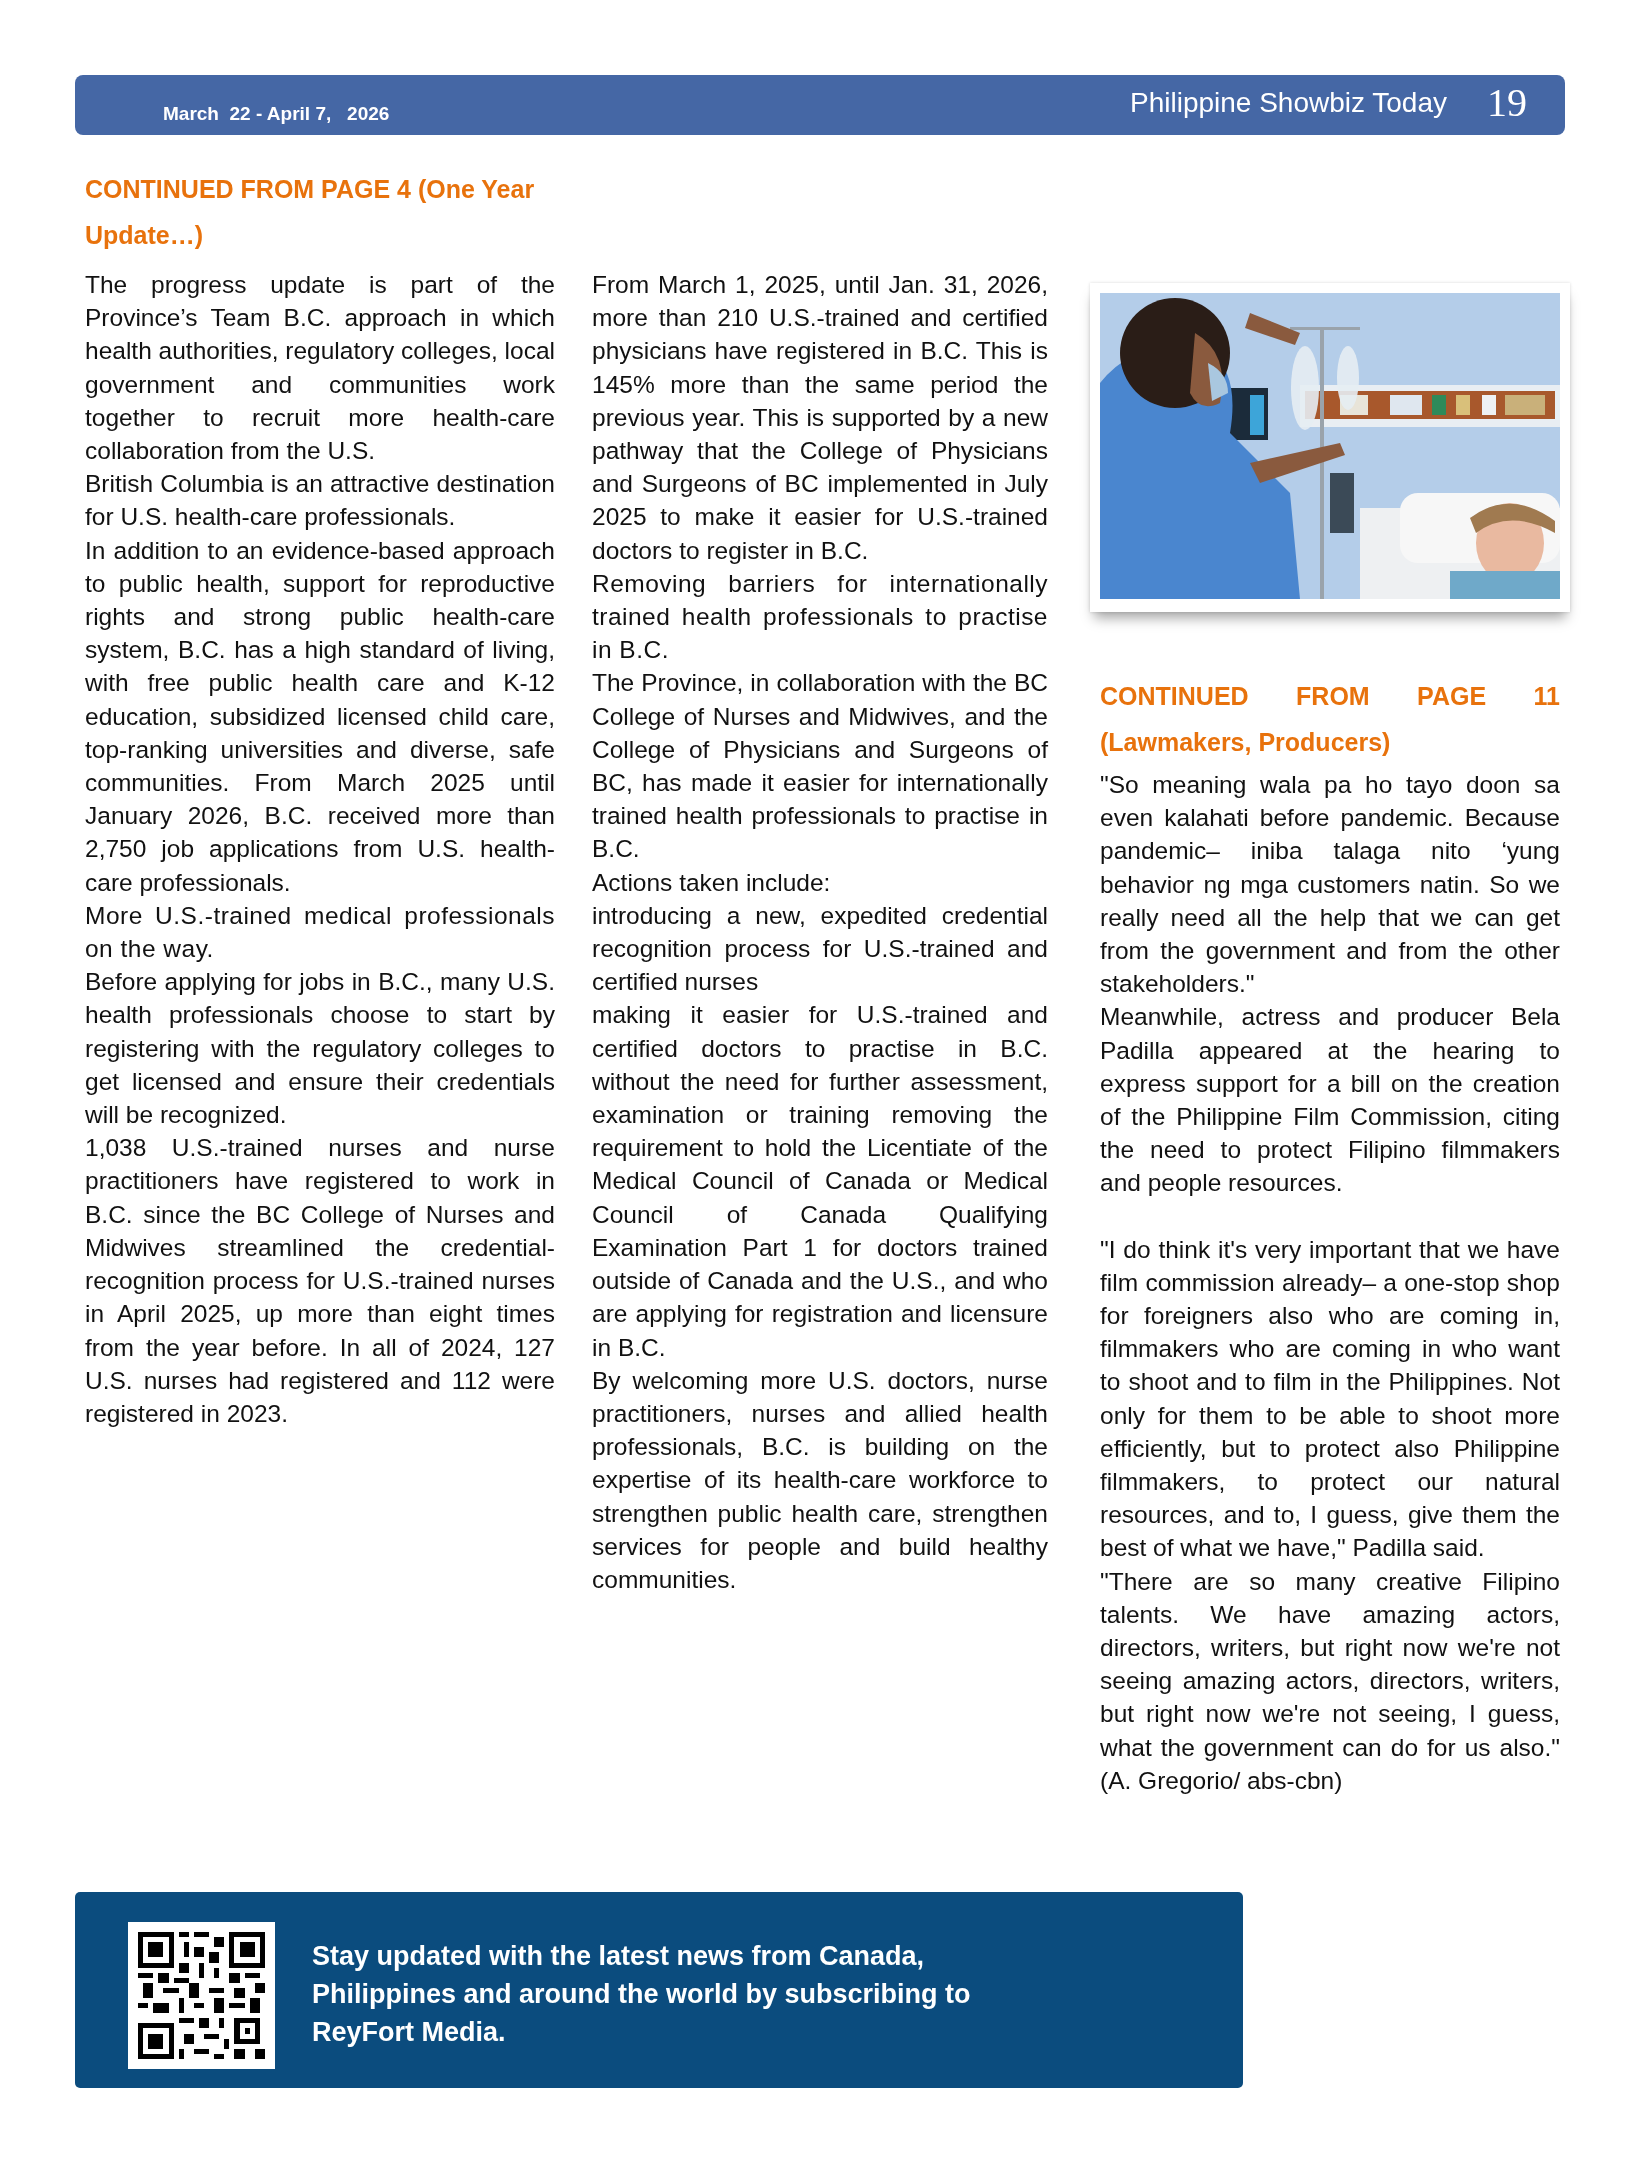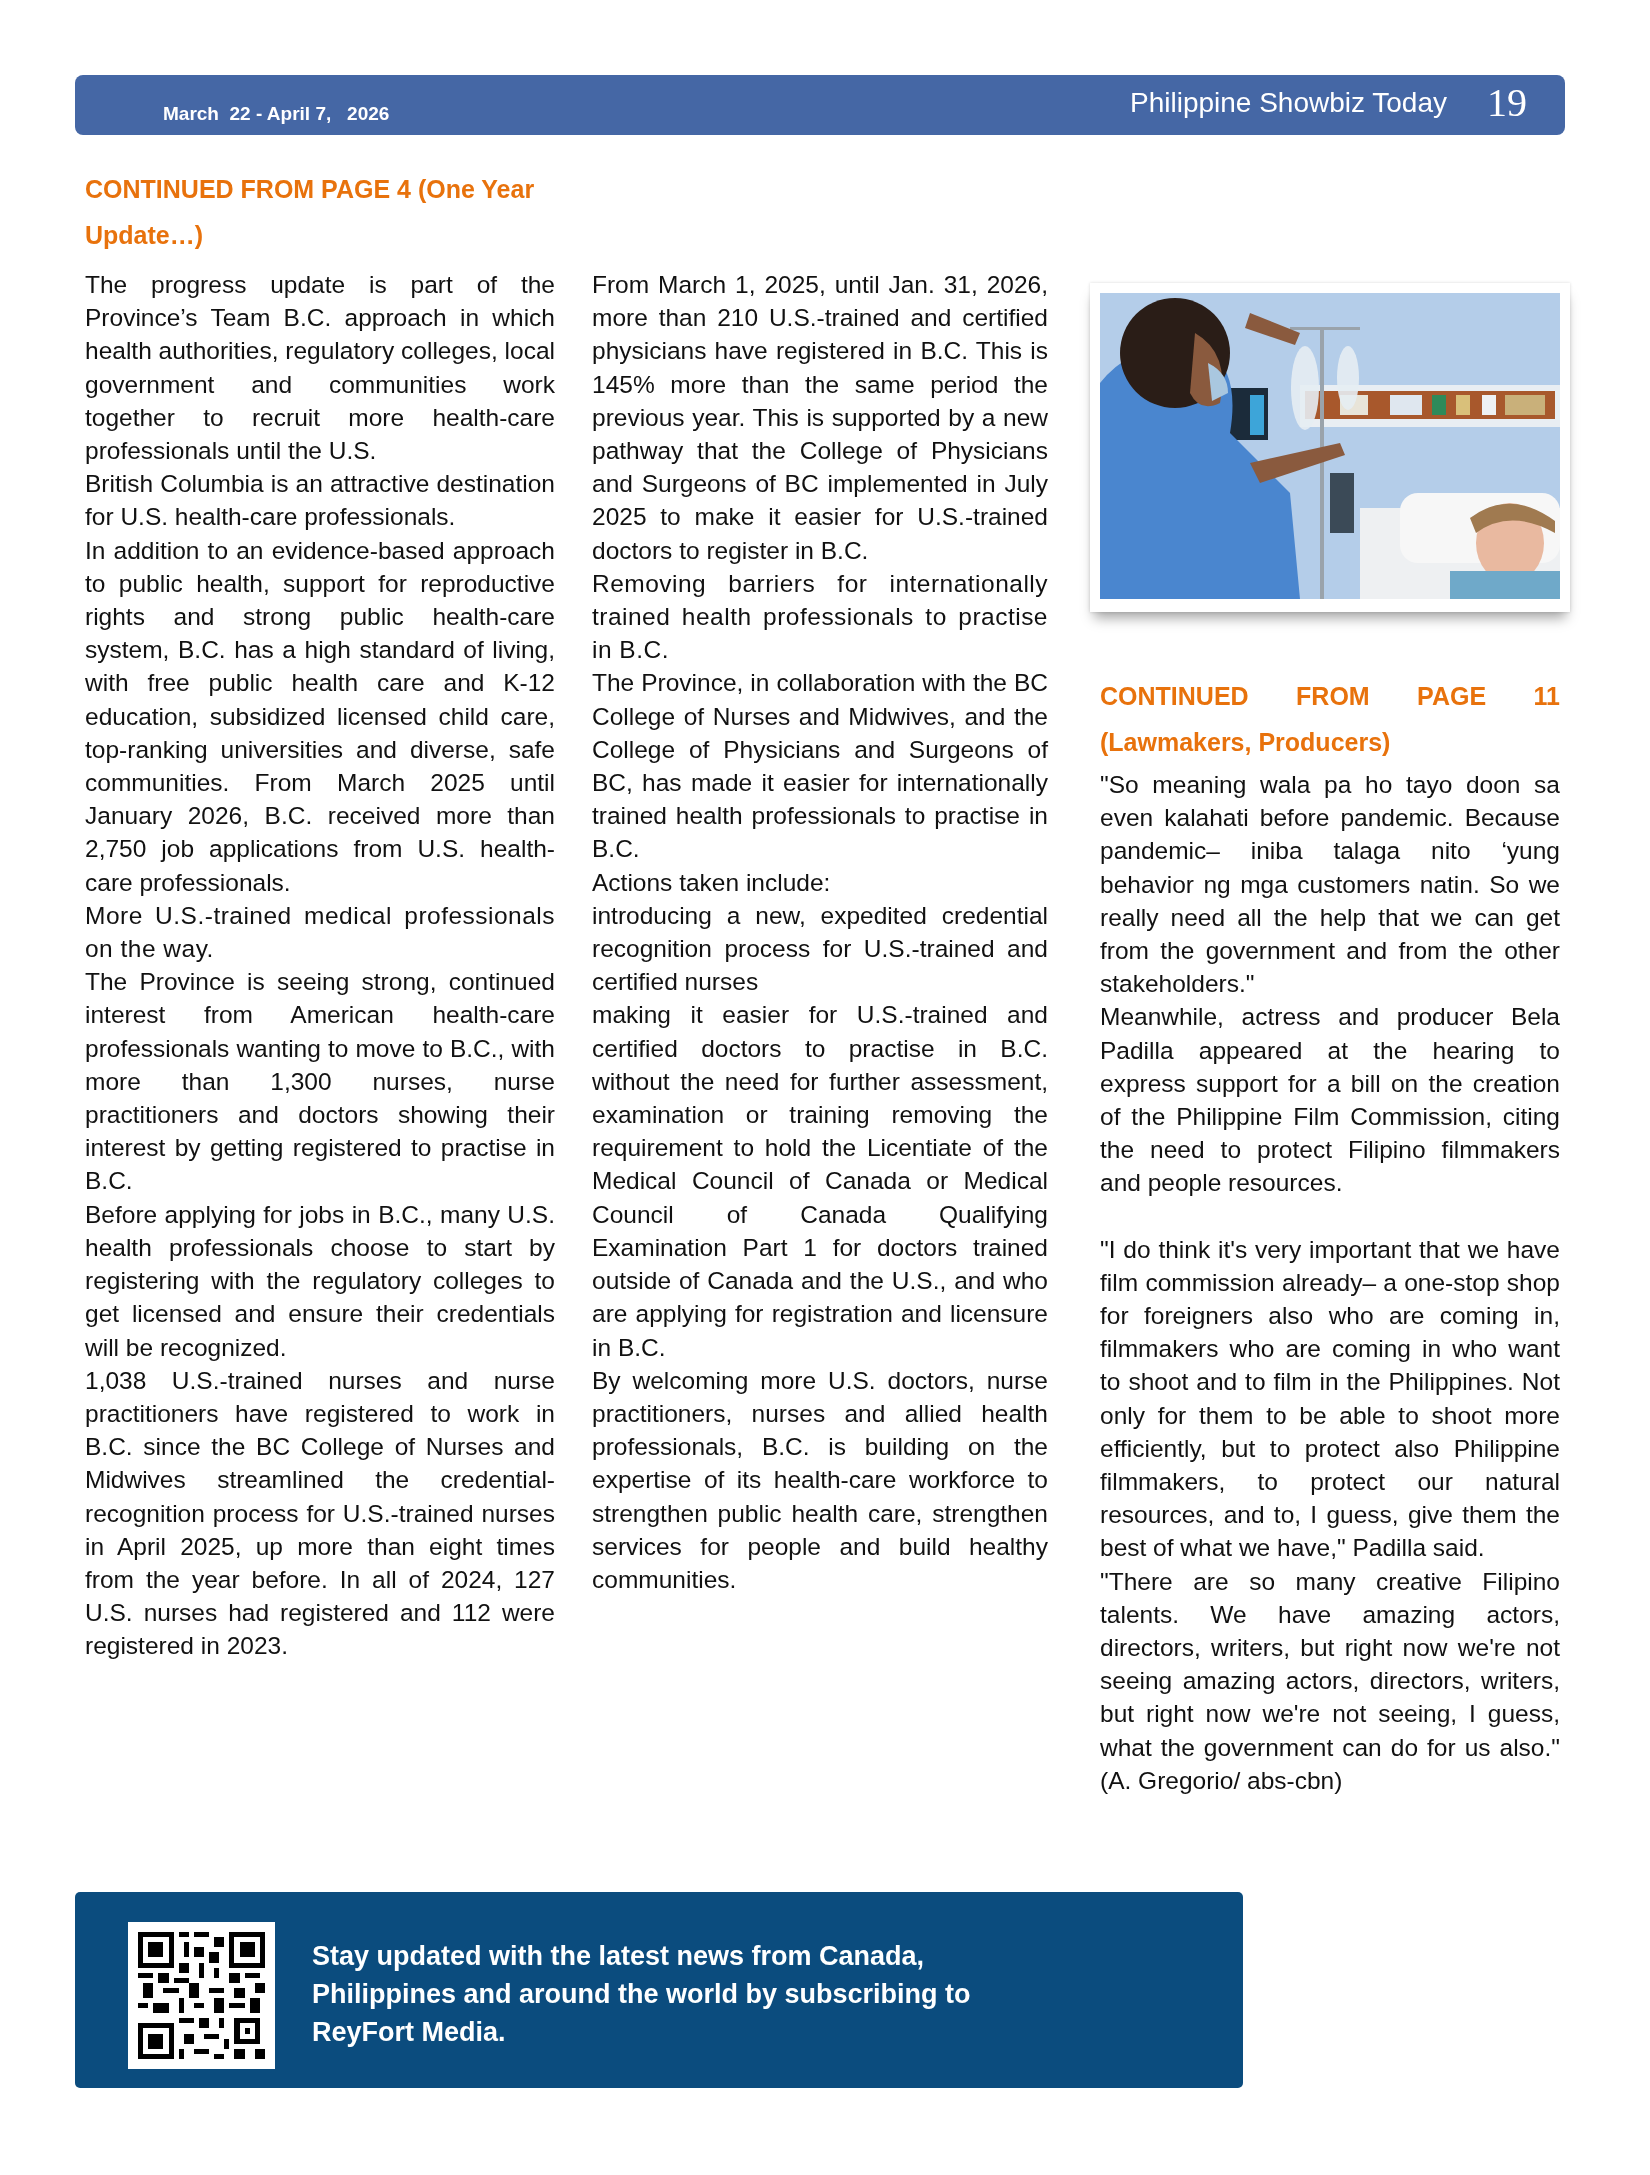--- a/index.html
+++ b/index.html
@@ -35,25 +35,24 @@
 
 <div class="header-bar">
   <span class="header-date">March  22 - April 7,   2026</span>
   <span class="header-title">Philippine Showbiz Today</span>
   <span class="header-page">19</span>
 </div>
 
 <div class="heading" style="left:85px; top:166px; width:470px;">CONTINUED FROM PAGE 4 (One Year Update…)</div>
 
 <div class="col col1">
-  <p>The progress update is part of the Province’s Team B.C. approach in which health authorities, regulatory colleges, local government and communities work together to recruit more health-care professionals until the U.S.</p>
+  <p>The progress update is part of the Province’s Team B.C. approach in which health authorities, regulatory colleges, local government and communities work together to recruit more health-care collaboration from the U.S.</p>
   <p>British Columbia is an attractive destination for U.S. health-care professionals.</p>
   <p>In addition to an evidence-based approach to public health, support for reproductive rights and strong public health-care system, B.C. has a high standard of living, with free public health care and K-12 education, subsidized licensed child care, top-ranking universities and diverse, safe communities. From March 2025 until January 2026, B.C. received more than 2,750 job applications from U.S. health-care professionals.</p>
   <p class="spaced">More U.S.-trained medical professionals on the way.</p>
-  <p>The Province is seeing strong, continued interest from American health-care professionals wanting to move to B.C., with more than 1,300 nurses, nurse practitioners and doctors showing their interest by getting registered to practise in B.C.</p>
   <p>Before applying for jobs in B.C., many U.S. health professionals choose to start by registering with the regulatory colleges to get licensed and ensure their credentials will be recognized.</p>
   <p>1,038 U.S.-trained nurses and nurse practitioners have registered to work in B.C. since the BC College of Nurses and Midwives streamlined the credential-recognition process for U.S.-trained nurses in April 2025, up more than eight times from the year before. In all of 2024, 127 U.S. nurses had registered and 112 were registered in 2023.</p>
 </div>
 
 <div class="col col2">
   <p>From March 1, 2025, until Jan. 31, 2026, more than 210 U.S.-trained and certified physicians have registered in B.C. This is 145% more than the same period the previous year. This is supported by a new pathway that the College of Physicians and Surgeons of BC implemented in July 2025 to make it easier for U.S.-trained doctors to register in B.C.</p>
   <p class="spaced">Removing barriers for internationally trained health professionals to practise in B.C.</p>
   <p>The Province, in collaboration with the BC College of Nurses and Midwives, and the College of Physicians and Surgeons of BC, has made it easier for internationally trained health professionals to practise in B.C.</p>
   <p>Actions taken include:</p>
   <p>introducing a new, expedited credential recognition process for U.S.-trained and certified nurses</p>

